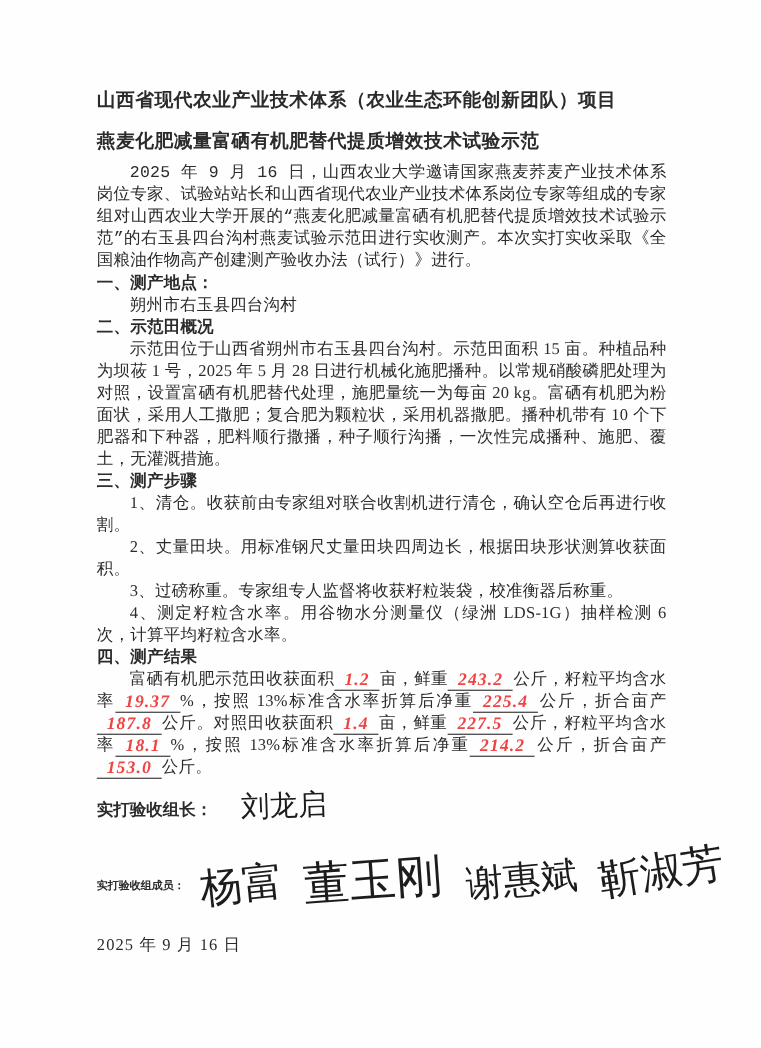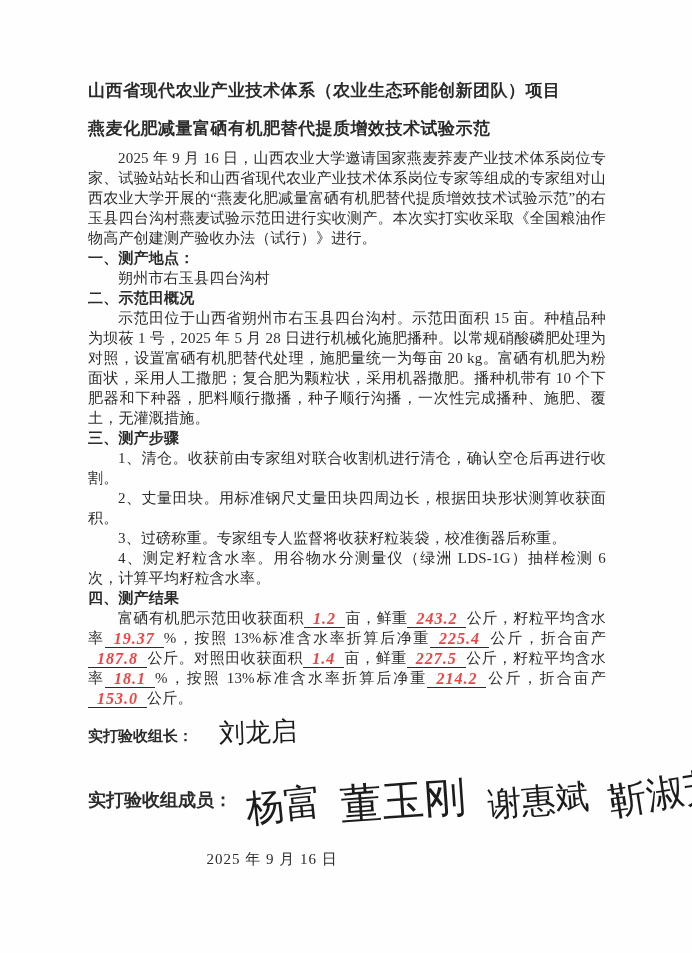--- a/index.html
+++ b/index.html
@@ -8,45 +8,45 @@
     background:#fefefe;color:#2b2b2b;
     font-family:"Liberation Serif","DejaVu Serif",serif;
   }
   .inner{padding:72px 86px 0 88px;}
   .title-line{
     font-size:17px;font-weight:bold;
     line-height:38px;letter-spacing:0.5px;
   }
   .bodytext{font-size:15px;line-height:20px;text-align:justify;letter-spacing:0.2px;}
   .bodytext p{margin:0;text-indent:2em;}
-  .intro{margin-top:30px;}
+  .intro{margin-top:30px;font-family:Liberation Mono, monospace;}
   .heading{font-weight:bold;text-indent:0 !important;}
   .plainline{text-indent:2em;}
   
   .hw{
     font-family:cursive;font-style:italic;font-weight:bold;
     font-size:16px;line-height:14px;display:inline-block;
     border-bottom:1.5px solid #2b2b2b;padding:0 9px 1px 9px;
     text-indent:0;letter-spacing:1px;color:#ef4444;
     transform:translateY(1px);
   }
   
   .signoff-leader{margin-top:12px;font-size:15px;font-weight:bold;
     display:flex;align-items:flex-end;gap:16px;}
   .sig{font-family:cursive;font-weight:normal;color:#1c1c1c;}
   .leader-sig{font-size:26px;line-height:26px;margin-left:10px;
     display:inline-block;transform:rotate(-2deg);}
   .members-row{display:flex;align-items:flex-end;margin-top:16px;height:62px;}
-  .member-label{font-size:18px;font-weight:bold;white-space:nowrap;padding-bottom:12px;}
+  .member-label{font-size:10px;font-weight:bold;white-space:nowrap;padding-bottom:12px;}
   .msig{line-height:1;display:inline-block;white-space:nowrap;}
   .msig-1{font-size:38px;margin-left:14px;transform:rotate(-6deg);}
   .msig-2{font-size:42px;margin-left:18px;transform:rotate(-4deg) translateY(-2px);}
   .msig-3{font-size:34px;margin-left:22px;transform:rotate(-5deg) translateY(-6px);}
   .msig-4{font-size:38px;margin-left:20px;transform:rotate(-9deg) translateY(-12px);}
-  .dateline{margin-top:26px;font-size:15px;text-align:center;padding-right:150px;letter-spacing:1px;}
+  .dateline{margin-top:26px;font-size:15px;text-align:left;padding-right:150px;letter-spacing:1px;}
 </style>
 </head>
 <body>
 
 <div class="page">
   <div class="inner">
 
     <div class="title-line">山西省现代农业产业技术体系（农业生态环能创新团队）项目</div>
     <div class="title-line">燕麦化肥减量富硒有机肥替代提质增效技术试验示范</div>
 

